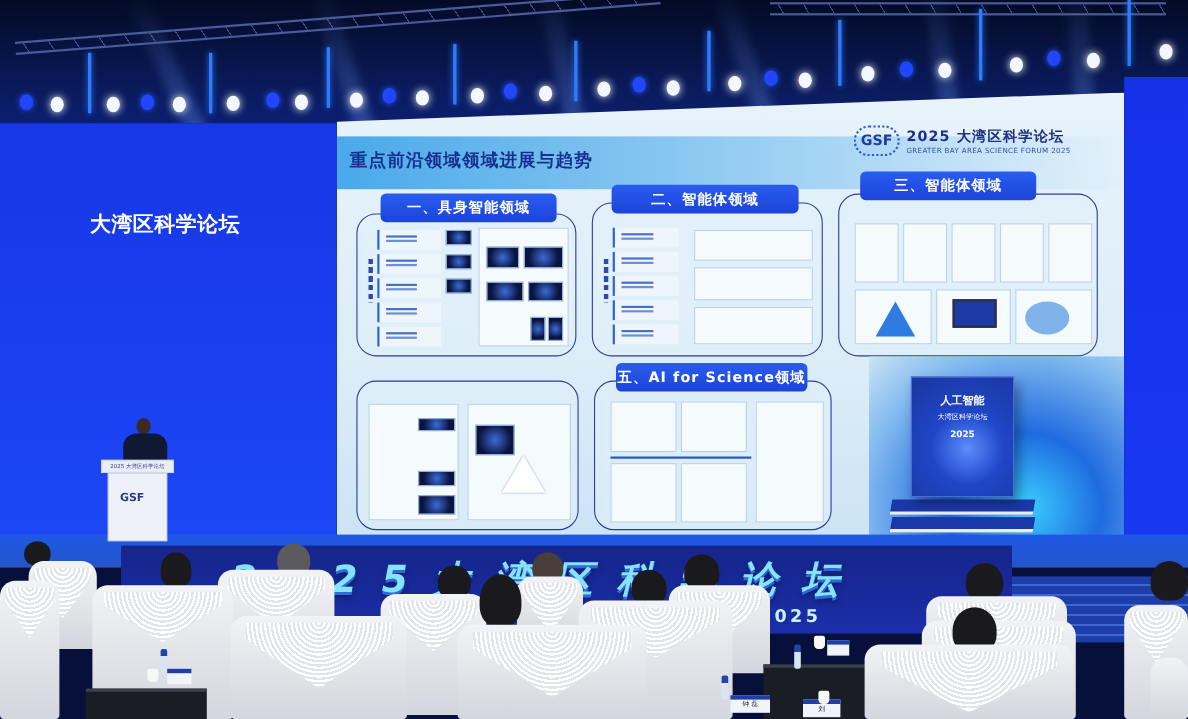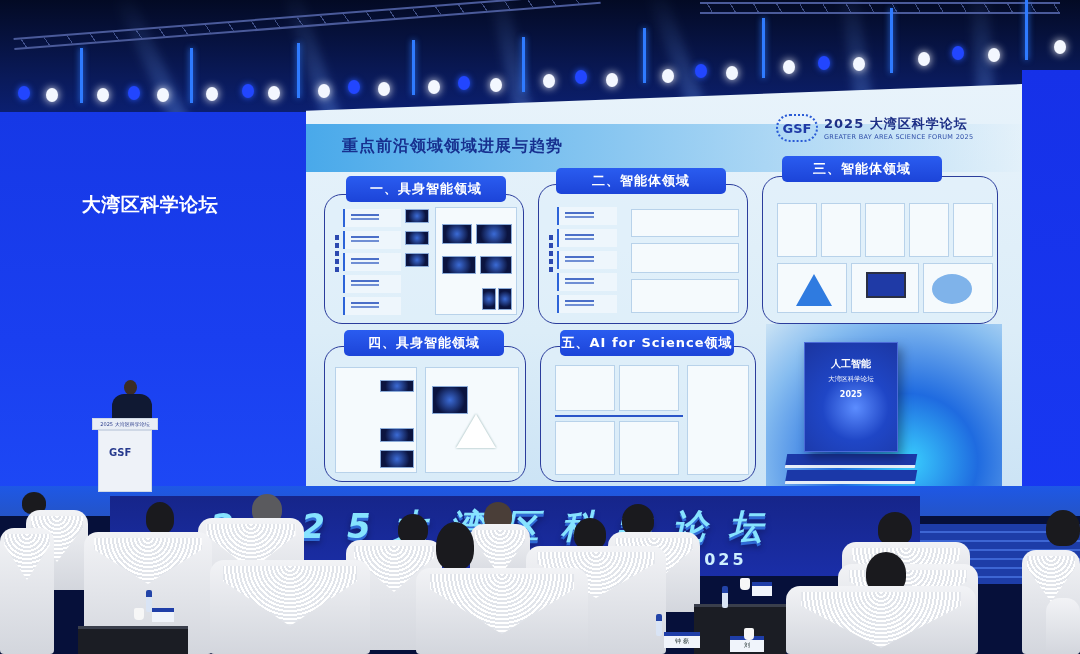--- a/index.html
+++ b/index.html
@@ -28,38 +28,38 @@
   .left-title { position: absolute; left: 40px; top: 190px; width: 220px; text-align: center; color: #ffffff; }
   .left-title .line { font-size: 19px; font-weight: bold; line-height: 28px; letter-spacing: 0.5px; }
   .left-title .org { margin-top: 14px; font-size: 11px; color: #e6ecff; }
 
   
   .slide { position: absolute; left: 306px; top: 84px; width: 716px; height: 412px;
     background: linear-gradient(180deg, #e8f3fb 0%, #dcedf8 60%, #cbe3f5 100%);
     clip-path: polygon(0 6.5%, 100% 0, 100% 100%, 0 100%); }
   .slide-header-band { position: absolute; left: 0; top: 40px; width: 716px; height: 48px;
     background: linear-gradient(90deg, #49a9ea 0%, #8cc8f1 45%, rgba(220,237,248,0.2) 100%); }
-  .slide-title { position: absolute; left: 36px; top: 52px; font-size: 16px; font-weight: bold; color: #17308f; letter-spacing: 1px; }
+  .slide-title { position: absolute; left: 12px; top: 52px; font-size: 16px; font-weight: bold; color: #17308f; letter-spacing: 1px; }
   .gsf-logo { position: absolute; left: 470px; top: 30px; display: flex; align-items: center; gap: 6px; }
   .gsf-mark { width: 42px; height: 28px; border-radius: 14px; border: 2px dotted #2a5bd6;
     display: flex; align-items: center; justify-content: center; font-weight: bold; font-size: 13px; color: #1f3aa6; }
   .gsf-text .cn { font-size: 13px; font-weight: bold; color: #1d2f86; letter-spacing: 1px; }
   .gsf-text .en { font-size: 6.5px; color: #2f4ea8; letter-spacing: 0.3px; }
 
   .panel { position: absolute; border: 1.5px solid #2b3d9c; border-radius: 18px; background: rgba(225,240,250,0.6); }
   .panel-label { position: absolute; height: 26px; background: linear-gradient(180deg, #2a5cf0, #1c44d8);
     color: #fff; font-weight: bold; font-size: 13px; border-radius: 5px;
     display: flex; align-items: center; justify-content: center; letter-spacing: 1px; }
   .mini { position: absolute; background: #f5fafd; border: 1px solid #b8d2ea; }
   .mini-row { position: absolute; height: 18px; background: #eef6fc; border-left: 2px solid #2c63d8; }
   .mini-row::after { content: ""; position: absolute; left: 6px; top: 5px; width: 50%; height: 2px; background: #4b6fc8; box-shadow: 0 4px 0 #6f8ed4; }
   .thumb-dark { position: absolute; background: radial-gradient(circle at 50% 50%, #3b6bd6 0%, #0b1440 70%); border: 1px solid #8aaad8; }
   .vert-text { position: absolute; width: 4px; background: repeating-linear-gradient(180deg, #2c49b0 0 5px, transparent 5px 8px); }
 
-  .book-area { position: absolute; left: 460px; top: 240px; width: 236px; height: 172px;
+  .book-area { position: absolute; left: 484px; top: 240px; width: 236px; height: 172px;
     background: radial-gradient(ellipse at 60% 80%, #3ad0ff 0%, #1f6be0 35%, #87bdf0 75%, #cbe3f5 100%); }
   .book { position: absolute; left: 38px; top: 18px; width: 94px; height: 110px;
     background: radial-gradient(circle at 55% 60%, #5c8dff 0%, #1f46c6 40%, #1b35a0 100%);
     border: 1px solid #4a6ad8; box-shadow: 4px 6px 10px rgba(0,0,0,0.35); color: #fff; text-align: center; padding-top: 14px; }
   .book .t1 { font-size: 10px; font-weight: bold; }
   .book .t2 { font-size: 6.5px; margin-top: 4px; }
   .book .t3 { font-size: 8px; font-weight: bold; margin-top: 6px; }
   .book-base { position: absolute; left: 20px; width: 130px; height: 14px; background: #1b38a8; border-bottom: 3px solid #e6eef8; transform: skewX(-10deg); }
 
   
@@ -220,21 +220,20 @@
     <div class="mini" style="left:10px; top:20px; width:82px; height:106px;">
       <div class="thumb-dark" style="left:44px; top:12px; width:34px; height:12px;"></div>
       <div class="thumb-dark" style="left:44px; top:60px; width:34px; height:14px;"></div>
       <div class="thumb-dark" style="left:44px; top:82px; width:34px; height:18px;"></div>
     </div>
     <div class="mini" style="left:100px; top:20px; width:94px; height:106px;">
       <div class="thumb-dark" style="left:6px; top:18px; width:36px; height:28px;"></div>
       <div style="position:absolute; left:30px; top:46px; width:0; height:0; border-left:20px solid transparent; border-right:20px solid transparent; border-bottom:34px solid #ffffff; filter: drop-shadow(0 0 1px #8aa);"></div>
     </div>
   </div>
-  <div class="panel-label" style="left:38px; top:246px; width:160px;">四、具身智能领域</div>
 
   <div class="panel" style="left:234px; top:262px; width:216px; height:136px;">
     <div class="mini" style="left:14px; top:18px; width:60px; height:46px;"></div>
     <div class="mini" style="left:78px; top:18px; width:60px; height:46px;"></div>
     <div class="mini" style="left:14px; top:74px; width:60px; height:54px;"></div>
     <div class="mini" style="left:78px; top:74px; width:60px; height:54px;"></div>
     <div style="position:absolute; left:14px; top:68px; width:128px; height:2px; background:#2a55c8;"></div>
     <div class="mini" style="left:146px; top:18px; width:62px; height:110px;"></div>
   </div>
   <div class="panel-label" style="left:254px; top:246px; width:174px;">五、AI for Science领域</div>

